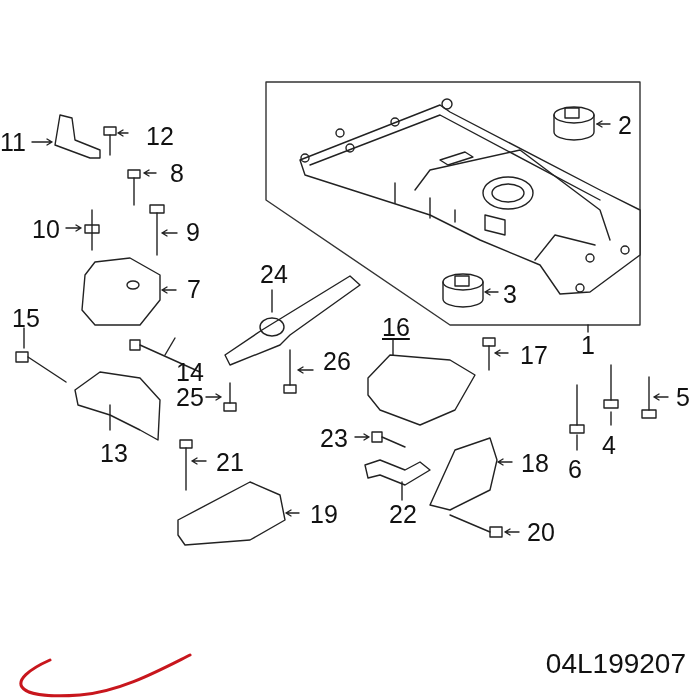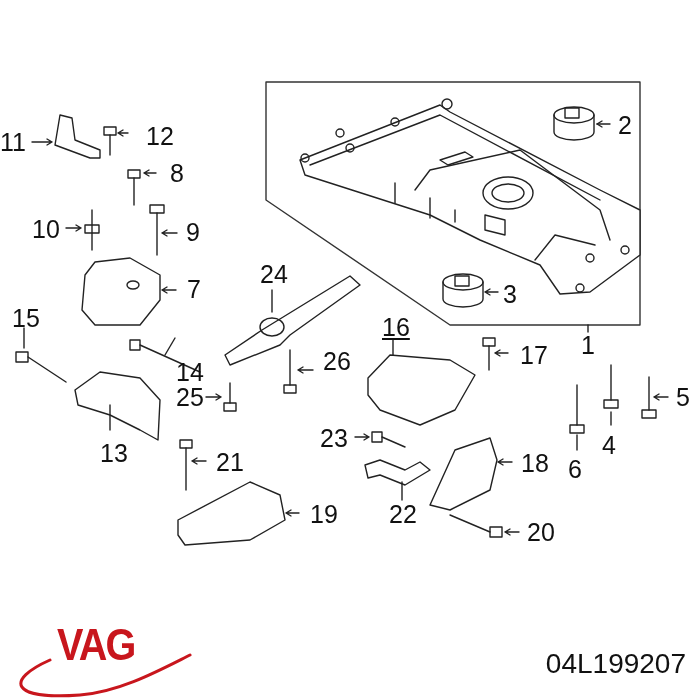--- a/index.html
+++ b/index.html
@@ -206,17 +206,14 @@
       <div class="lbl" style="left: 310px; top: 502px;">19</div>
       <div class="lbl" style="left: 527px; top: 520px;">20</div>
       <div class="lbl" style="left: 216px; top: 450px;">21</div>
       <div class="lbl" style="left: 389px; top: 502px;">22</div>
       <div class="lbl" style="left: 320px; top: 426px;">23</div>
       <div class="lbl" style="left: 260px; top: 262px;">24</div>
       <div class="lbl" style="left: 176px; top: 385px;">25</div>
       <div class="lbl" style="left: 323px; top: 349px;">26</div>
     </div>
 
-  <div class="logo">
-    <span class="logo-text">VAG</span>
-  </div>
   <div class="partno">04L199207</div>
 </div>
 
 </body></html>

